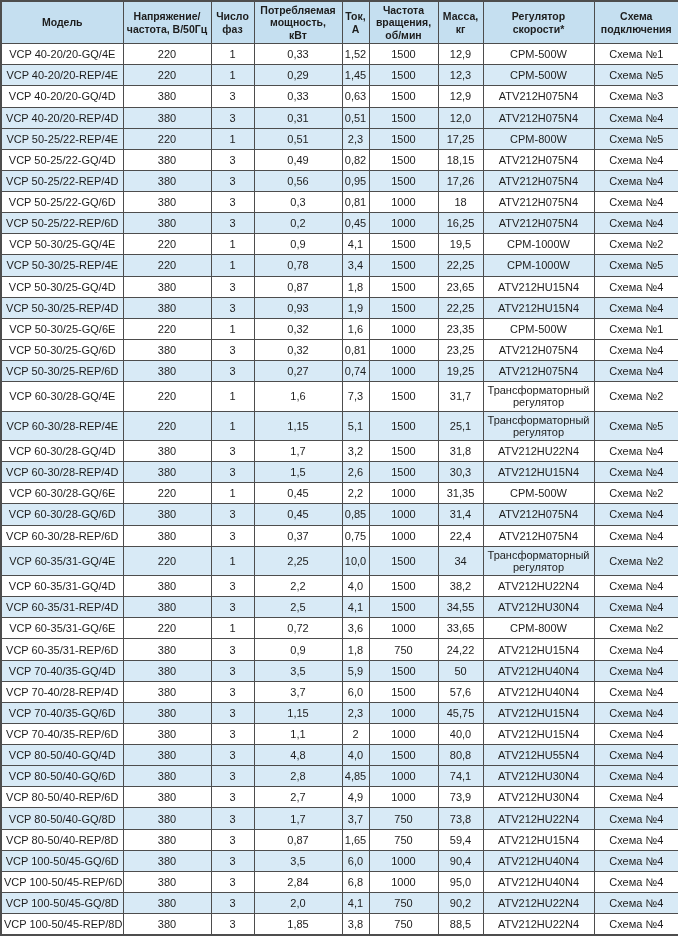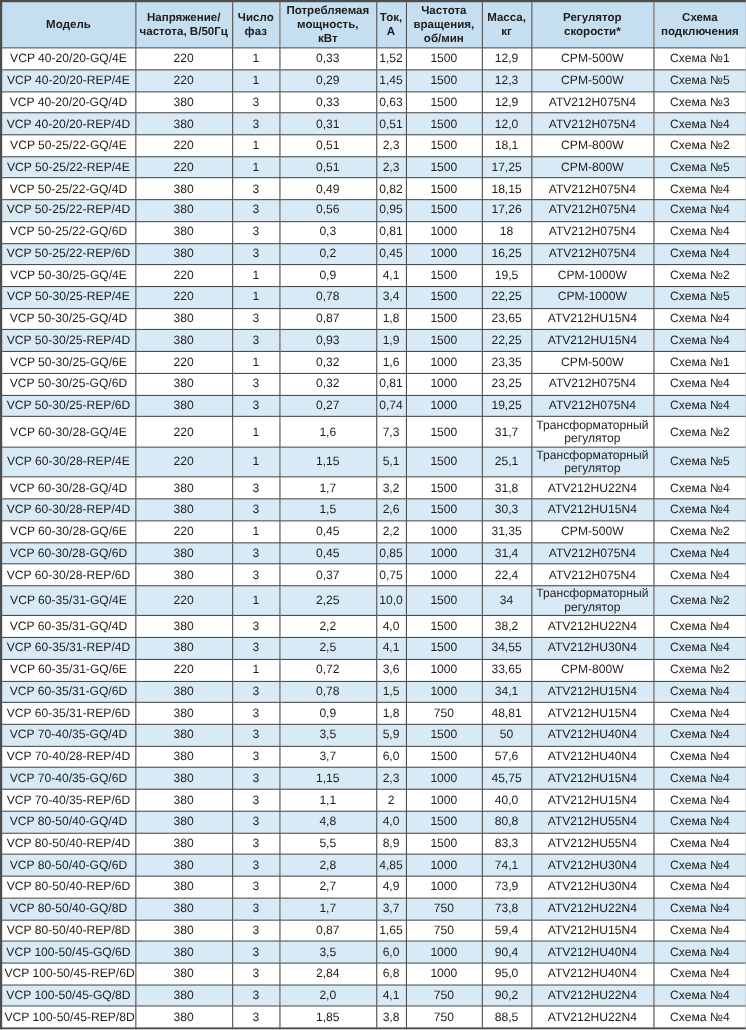--- a/index.html
+++ b/index.html
@@ -114,31 +114,20 @@
     <td class="c-model">VCP 40-20/20-REP/4D</td>
     <td>380</td>
     <td>3</td>
     <td>0,31</td>
     <td>0,51</td>
     <td>1500</td>
     <td>12,0</td>
     <td>ATV212H075N4</td>
     <td>Схема №4</td>
   </tr>
-      <tr class="r">
-    <td class="c-model">VCP 50-25/22-GQ/4E</td>
-    <td>220</td>
-    <td>1</td>
-    <td>0,51</td>
-    <td>2,3</td>
-    <td>1500</td>
-    <td>18,1</td>
-    <td>CPM-800W</td>
-    <td>Схема №2</td>
-  </tr>
       <tr class="r blue">
     <td class="c-model">VCP 50-25/22-REP/4E</td>
     <td>220</td>
     <td>1</td>
     <td>0,51</td>
     <td>2,3</td>
     <td>1500</td>
     <td>17,25</td>
     <td>CPM-800W</td>
     <td>Схема №5</td>
@@ -378,39 +367,28 @@
     <td class="c-model">VCP 60-35/31-GQ/6E</td>
     <td>220</td>
     <td>1</td>
     <td>0,72</td>
     <td>3,6</td>
     <td>1000</td>
     <td>33,65</td>
     <td>CPM-800W</td>
     <td>Схема №2</td>
   </tr>
-      <tr class="r blue">
-    <td class="c-model">VCP 60-35/31-GQ/6D</td>
-    <td>380</td>
-    <td>3</td>
-    <td>0,78</td>
-    <td>1,5</td>
-    <td>1000</td>
-    <td>34,1</td>
-    <td>ATV212HU15N4</td>
-    <td>Схема №4</td>
-  </tr>
       <tr class="r">
     <td class="c-model">VCP 60-35/31-REP/6D</td>
     <td>380</td>
     <td>3</td>
     <td>0,9</td>
     <td>1,8</td>
     <td>750</td>
-    <td>48,81</td>
+    <td>24,22</td>
     <td>ATV212HU15N4</td>
     <td>Схема №4</td>
   </tr>
       <tr class="r blue">
     <td class="c-model">VCP 70-40/35-GQ/4D</td>
     <td>380</td>
     <td>3</td>
     <td>3,5</td>
     <td>5,9</td>
     <td>1500</td>
@@ -452,31 +430,20 @@
     <td>Схема №4</td>
   </tr>
       <tr class="r blue">
     <td class="c-model">VCP 80-50/40-GQ/4D</td>
     <td>380</td>
     <td>3</td>
     <td>4,8</td>
     <td>4,0</td>
     <td>1500</td>
     <td>80,8</td>
-    <td>ATV212HU55N4</td>
-    <td>Схема №4</td>
-  </tr>
-      <tr class="r">
-    <td class="c-model">VCP 80-50/40-REP/4D</td>
-    <td>380</td>
-    <td>3</td>
-    <td>5,5</td>
-    <td>8,9</td>
-    <td>1500</td>
-    <td>83,3</td>
     <td>ATV212HU55N4</td>
     <td>Схема №4</td>
   </tr>
       <tr class="r blue">
     <td class="c-model">VCP 80-50/40-GQ/6D</td>
     <td>380</td>
     <td>3</td>
     <td>2,8</td>
     <td>4,85</td>
     <td>1000</td>

